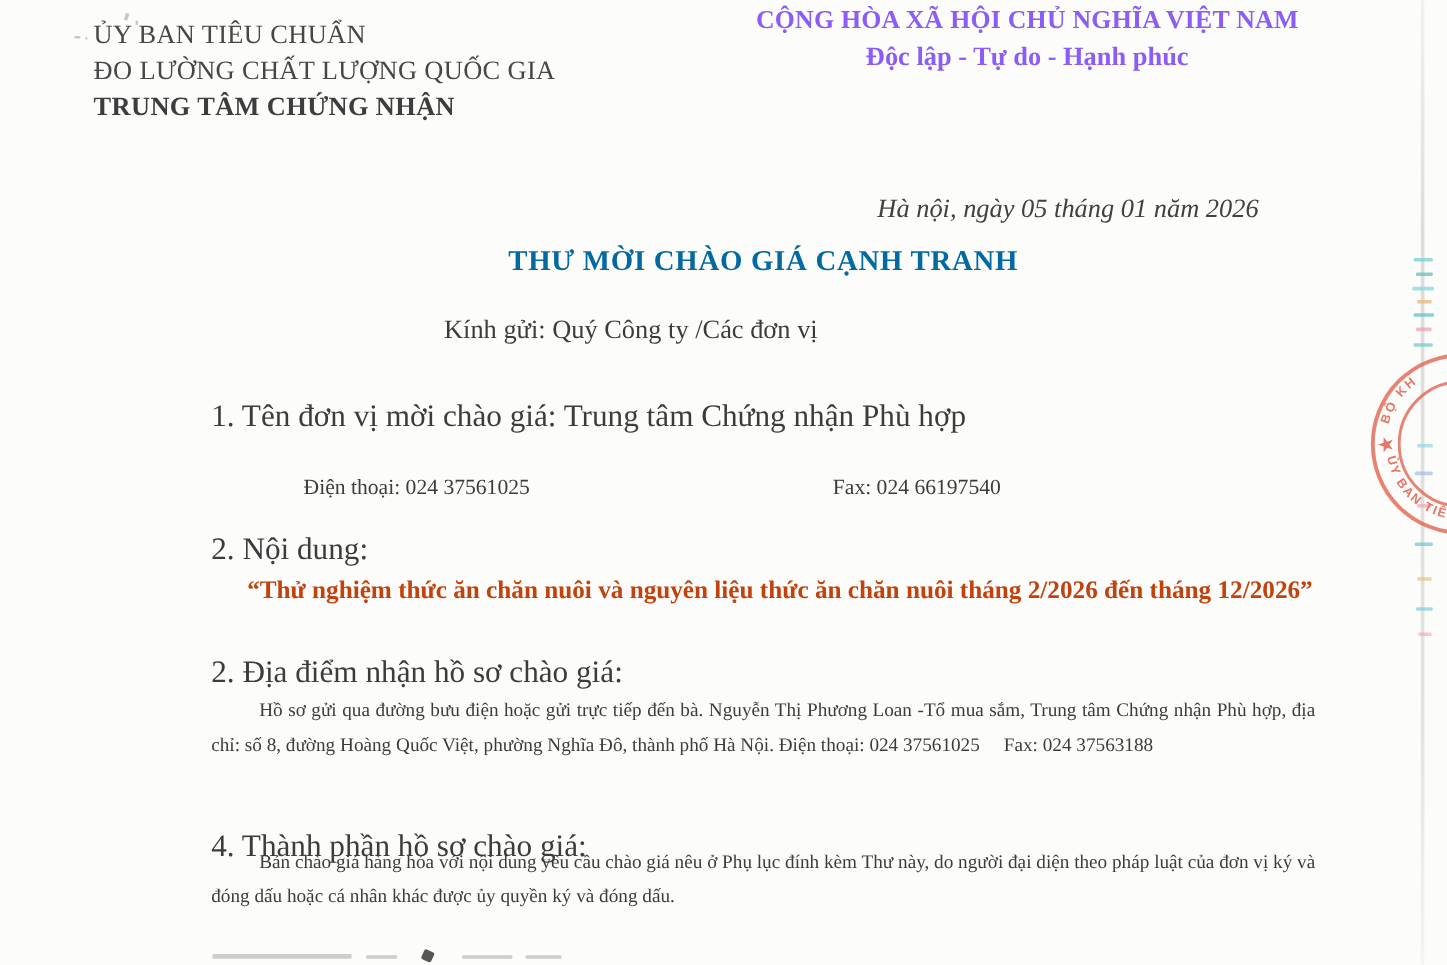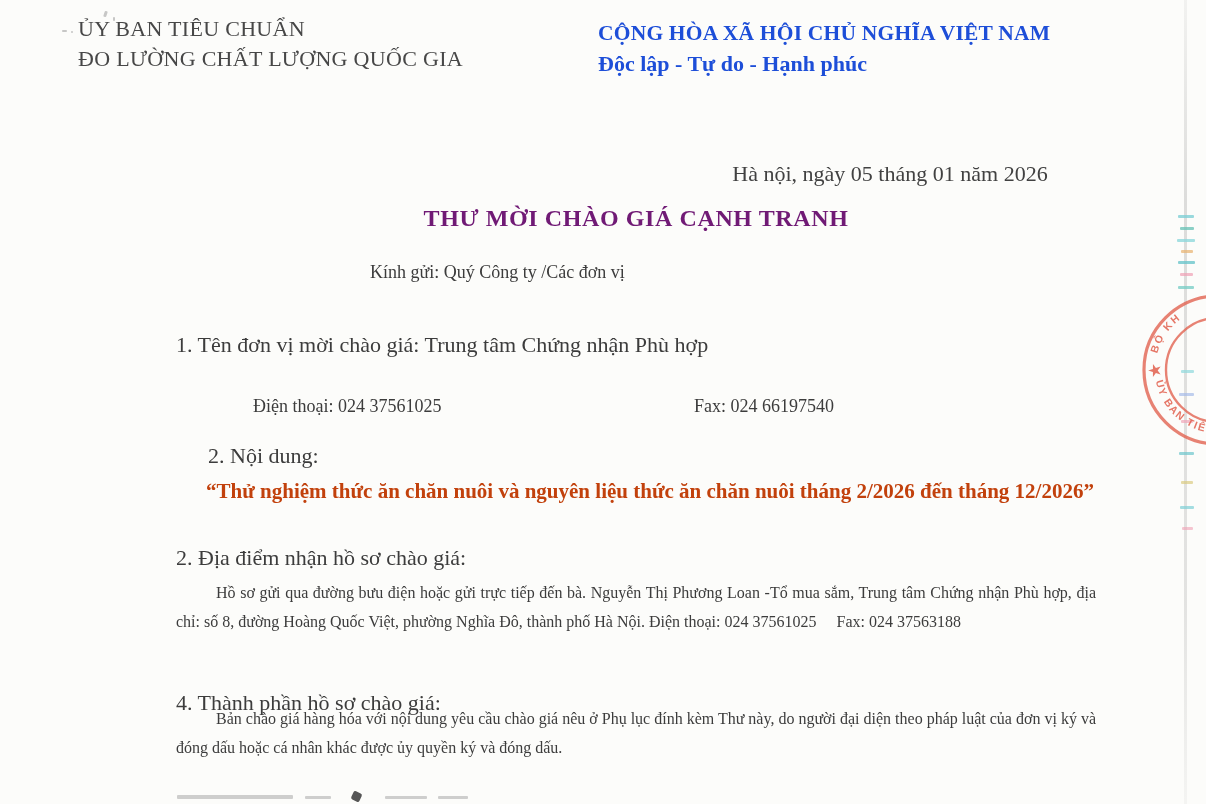--- a/index.html
+++ b/index.html
@@ -6,29 +6,29 @@
   .page{
     position:relative;width:1206px;height:804px;overflow:hidden;
     background:#fcfcfa;
     font-family:"Liberation Serif","DejaVu Serif",serif;
     color:#3c3c3c;
   }
   .abs{position:absolute;}
   
   .org-block{top:14px;left:78px;width:532px;text-align:left;line-height:30px;font-size:22px;color:#474747;letter-spacing:.3px;}
   .org-line-bold{font-weight:bold;color:#3d3d3d;}
-  .national-block{top:18px;left:598px;width:516px;text-align:left;font-weight:bold;color:#1d4ed8;}
+  .national-block{top:1px;left:598px;width:516px;text-align:center;font-weight:bold;color:#8b5cf6;}
   .national-l1{font-size:21.5px;line-height:30px;letter-spacing:.2px;}
   .national-l2{font-size:22px;line-height:32px;}
   
-  .dateline{top:161px;left:680px;width:420px;text-align:center;font-size:22px;color:#414141;}
-  .doc-title{top:205px;left:176px;width:920px;text-align:center;font-weight:bold;font-size:24px;letter-spacing:.6px;color:#701a75;}
-  .salutation{top:262px;left:370px;font-size:18px;}
+  .dateline{top:161px;left:680px;width:420px;text-align:center;font-style:italic;font-size:22px;color:#414141;}
+  .doc-title{top:205px;left:176px;width:920px;text-align:center;font-weight:bold;font-size:24px;letter-spacing:.6px;color:#0369a1;}
+  .salutation{top:262px;left:370px;font-size:22px;}
   
-  .sec-heading{left:176px;font-size:22px;}
+  .sec-heading{left:176px;font-size:26px;}
   .indent1{left:253px;font-size:22px;}
   .para{left:176px;width:920px;font-size:16px;line-height:29px;text-align:justify;text-indent:40px;hyphens:none;}
   .quote-bold{left:176px;width:920px;font-size:21px;line-height:30px;text-align:justify;text-indent:30px;font-weight:bold;color:#c2410c;}
   .fax-abs{position:absolute;left:441px;top:0;}
   
   .scan-vline{left:1184px;top:0;width:3px;height:804px;
     background:linear-gradient(to bottom,rgba(120,120,120,.08),rgba(125,125,125,.25) 25%,rgba(125,125,125,.2) 75%,rgba(120,120,120,.06));}
   .speck{background:#9a9a9a;opacity:.55;border-radius:1px;}
   .remnant{background:#b5b5b5;opacity:.65;border-radius:1px;}
   .stamp-svg{left:1133px;top:285px;width:170px;height:170px;}
@@ -40,40 +40,41 @@
 <div class="page">
 
   <div class="abs speck" style="left:104px;top:11px;width:3px;height:6px;transform:rotate(18deg);"></div>
   <div class="abs speck" style="left:113px;top:17px;width:2px;height:4px;"></div>
   <div class="abs speck" style="left:62px;top:30px;width:5px;height:2px;"></div>
   <div class="abs speck" style="left:71px;top:31px;width:2px;height:2px;"></div>
 
   <div class="abs org-block">
     <div>ỦY BAN TIÊU CHUẨN</div>
     <div>ĐO LƯỜNG CHẤT LƯỢNG QUỐC GIA</div>
+    <div class="org-line-bold">TRUNG TÂM CHỨNG NHẬN</div>
   </div>
 
   <div class="abs national-block">
     <div class="national-l1">CỘNG HÒA XÃ HỘI CHỦ NGHĨA VIỆT NAM</div>
     <div class="national-l2">Độc lập - Tự do - Hạnh phúc</div>
   </div>
 
   <div class="abs dateline">Hà nội, ngày 05 tháng 01 năm 2026</div>
 
   <div class="abs doc-title">THƯ MỜI CHÀO GIÁ CẠNH TRANH</div>
 
   <div class="abs salutation">Kính gửi: Quý Công ty /Các đơn vị</div>
 
   <div class="abs sec-heading" style="top:332px;">1. Tên đơn vị mời chào giá: Trung tâm Chứng nhận Phù hợp</div>
   <div class="abs" style="top:396px;left:253px;width:700px;font-size:18px;">
     <span>Điện thoại: 024 37561025</span>
     <span class="fax-abs">Fax: 024 66197540</span>
   </div>
 
-  <div class="abs sec-heading" style="top:443px;margin-left:32px;">2. Nội dung:</div>
+  <div class="abs sec-heading" style="top:443px;">2. Nội dung:</div>
   <div class="abs quote-bold" style="top:476px;">“Thử nghiệm thức ăn chăn nuôi và nguyên liệu thức ăn chăn nuôi tháng 2/2026 đến tháng 12/2026”</div>
 
   <div class="abs sec-heading" style="top:545px;">2. Địa điểm nhận hồ sơ chào giá:</div>
   <div class="abs para" style="top:578px;">Hồ sơ gửi qua đường bưu điện hoặc gửi trực tiếp đến bà. Nguyễn Thị Phương Loan -Tổ mua sắm, Trung tâm Chứng nhận Phù hợp, địa chỉ: số 8, đường Hoàng Quốc Việt, phường Nghĩa Đô, thành phố Hà Nội. Điện thoại: 024 37561025&nbsp;&nbsp;&nbsp;&nbsp;&nbsp;Fax: 024 37563188</div>
 
   <div class="abs sec-heading" style="top:690px;">4. Thành phần hồ sơ chào giá:</div>
   <div class="abs para" style="top:704px;">Bản chào giá hàng hóa với nội dung yêu cầu chào giá nêu ở Phụ lục đính kèm Thư này, do người đại diện theo pháp luật của đơn vị ký và đóng dấu hoặc cá nhân khác được ủy quyền ký và đóng dấu.</div>
 
   <div>
     <div class="abs remnant" style="left:177px;top:795px;width:116px;height:4px;"></div>

